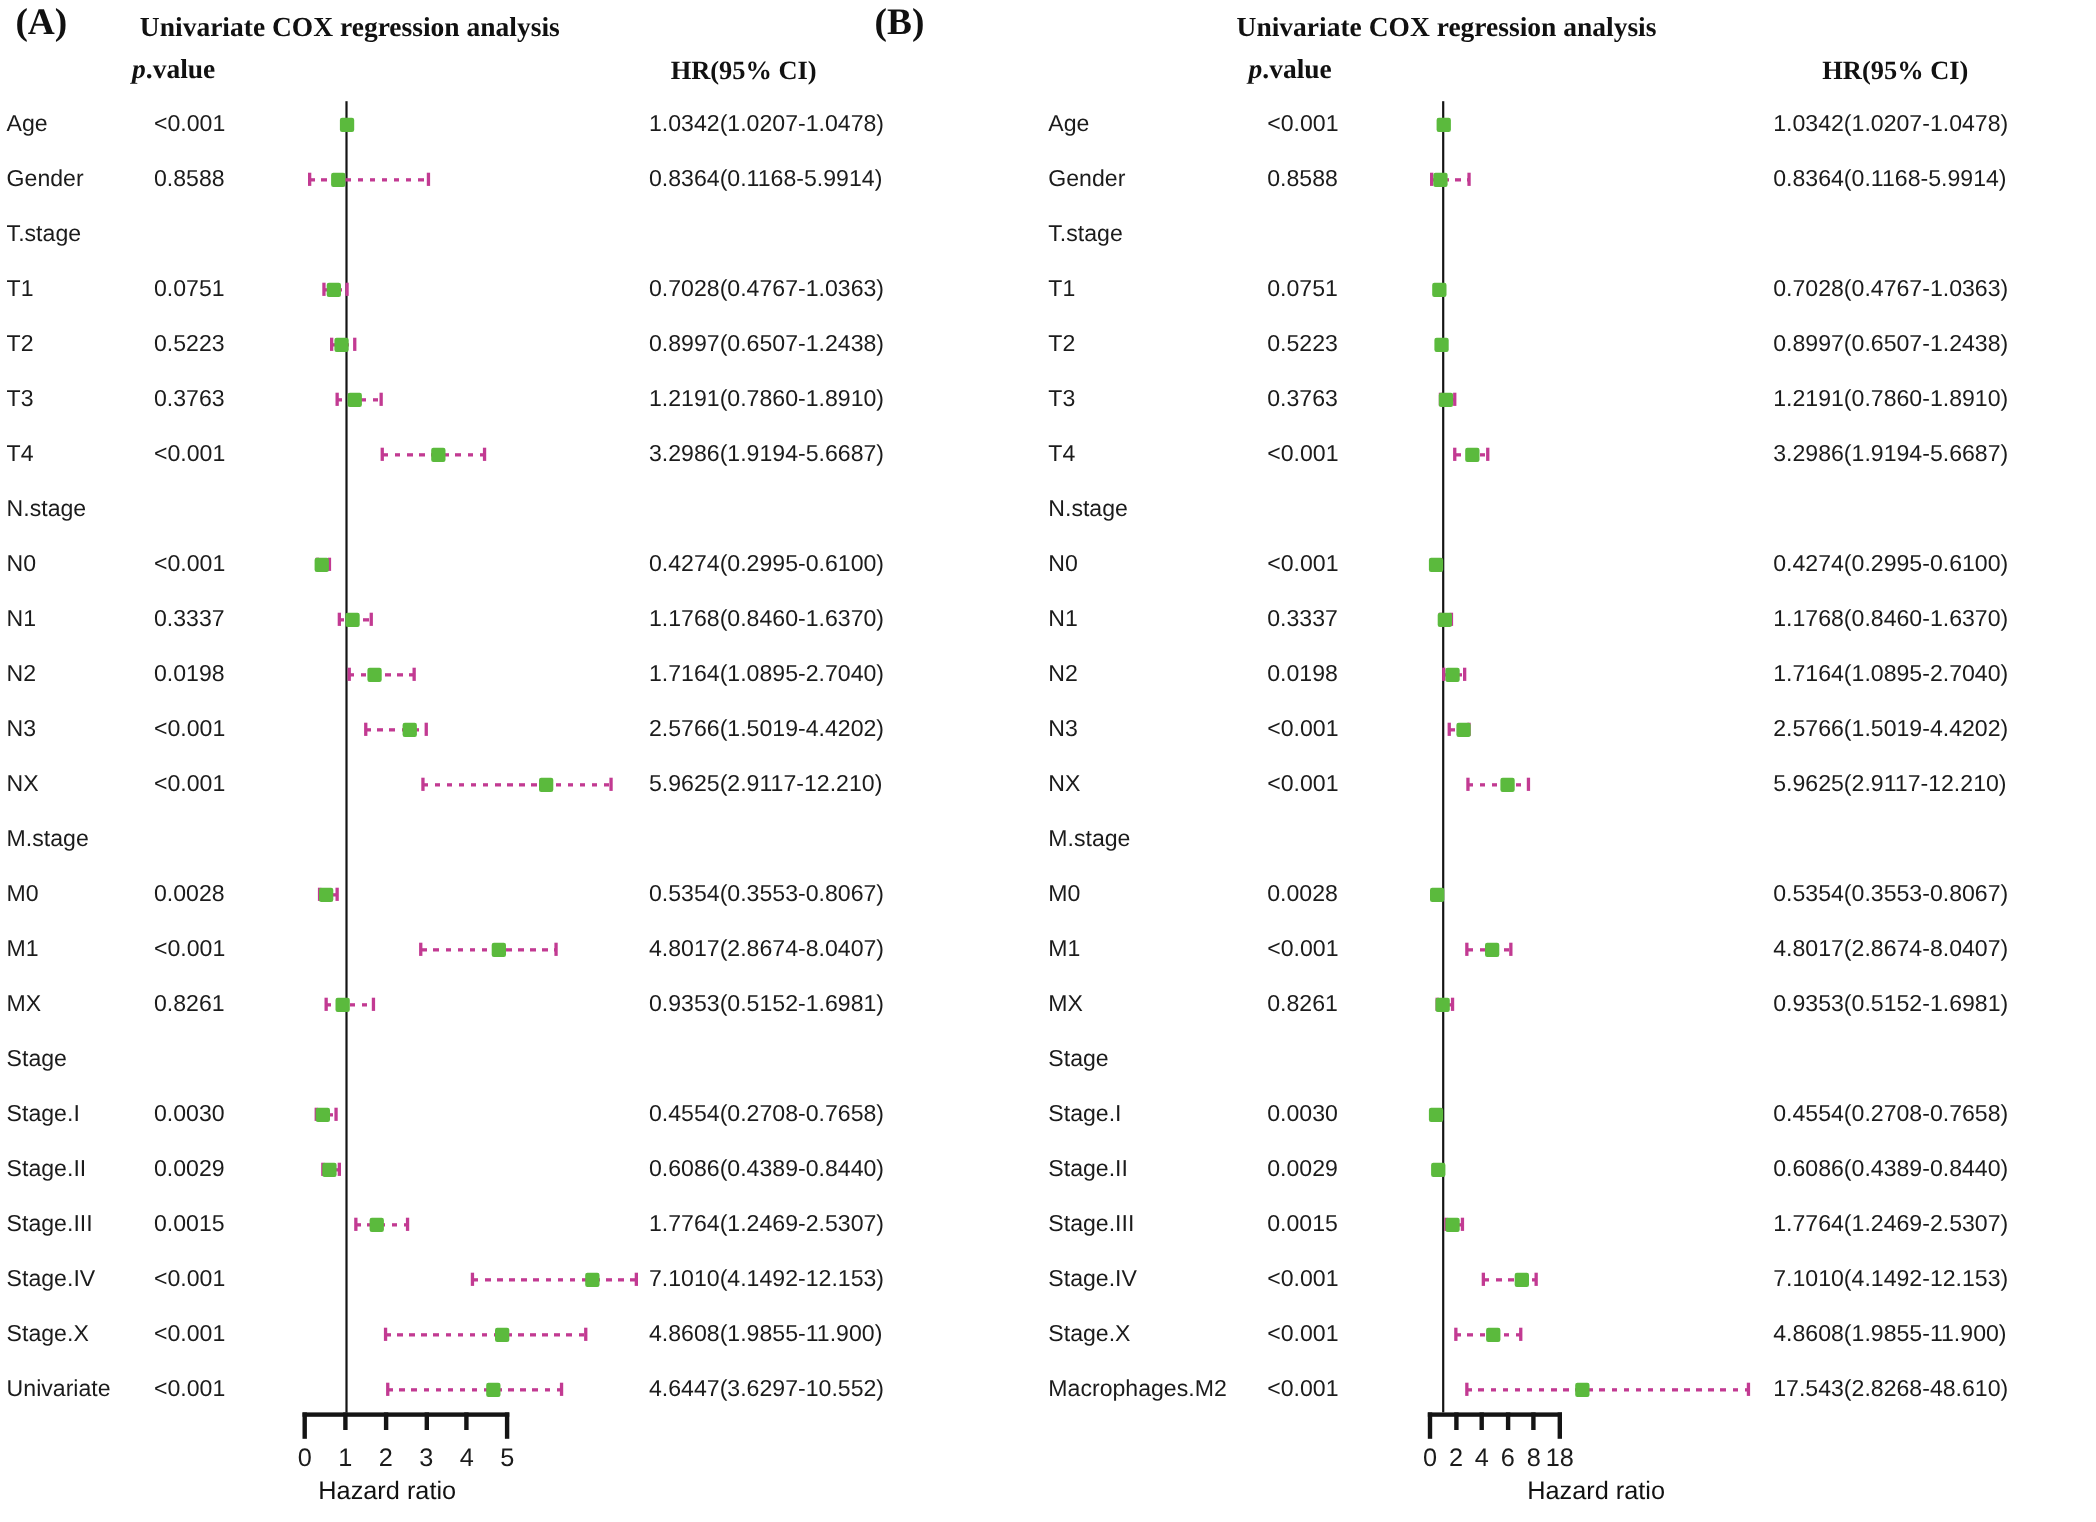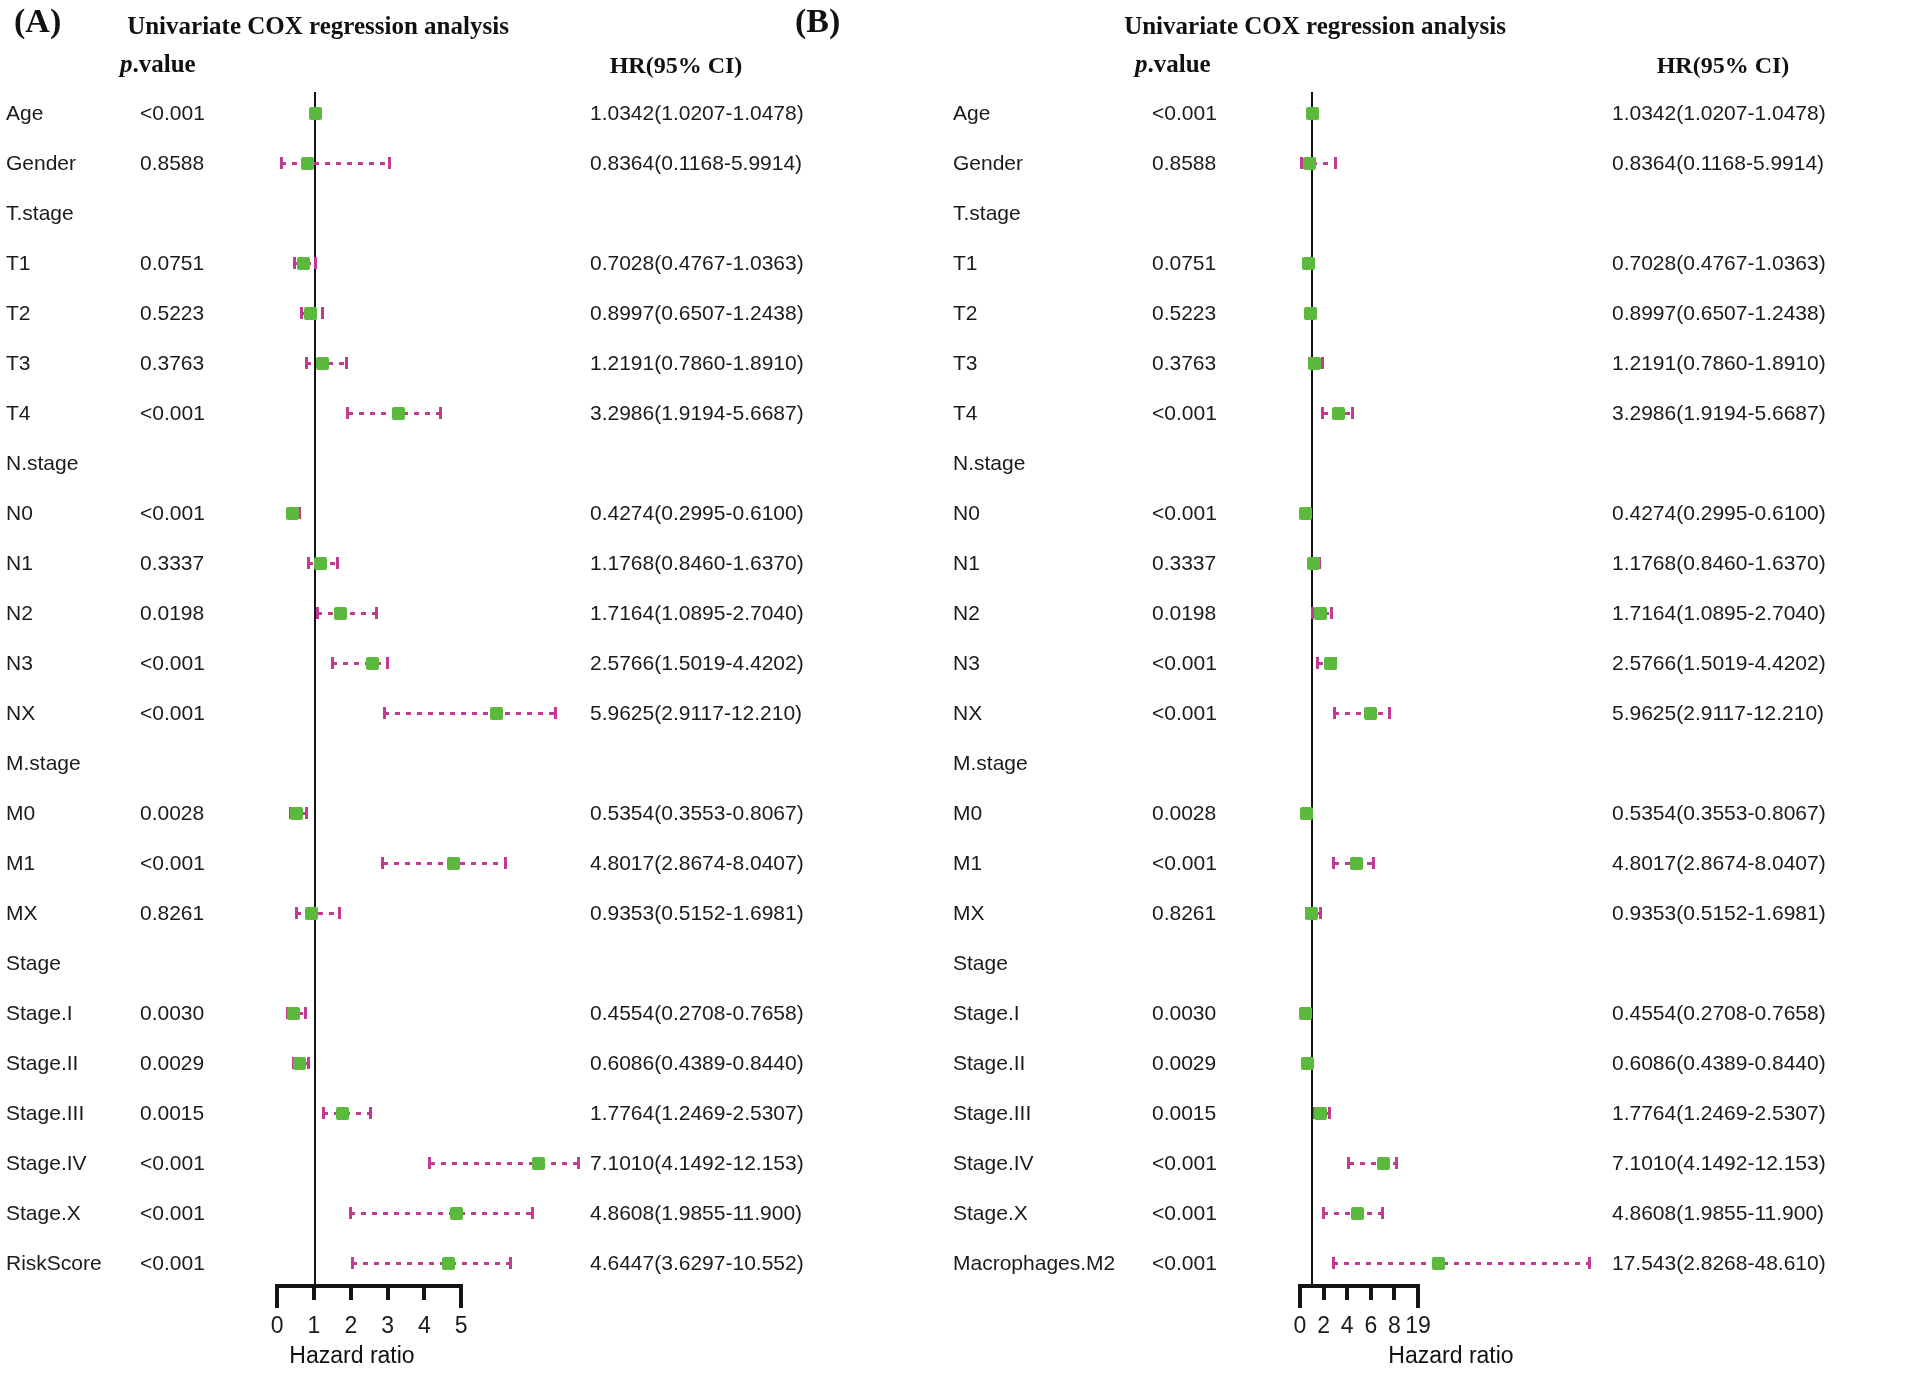--- a/index.html
+++ b/index.html
@@ -174,21 +174,21 @@
     <div class="cap" style="left: 428.391px; top: 1157px; background: rgb(194, 58, 146);"></div>
     <div class="cap" style="left: 577.46px; top: 1157px; background: rgb(194, 58, 146);"></div>
     <div class="mk" style="left: 532.017px; top: 1156.5px; background: rgb(91, 186, 61);"></div>
     <div class="rowtxt" style="left: 6px; top: 1199px;">Stage.X</div>
     <div class="rowtxt" style="left: 140px; top: 1199px;">&lt;0.001</div>
     <div class="rowtxt" style="left: 590px; top: 1199px;">4.8608(1.9855-11.900)</div>
     <div class="whisk" style="left: 350.266px; top: 1211.5px; width: 182.694px; background: repeating-linear-gradient(90deg, rgb(194, 58, 146) 0px, rgb(194, 58, 146) 5px, transparent 5px, transparent 11px);"></div>
     <div class="cap" style="left: 348.766px; top: 1207px; background: rgb(194, 58, 146);"></div>
     <div class="cap" style="left: 531.46px; top: 1207px; background: rgb(194, 58, 146);"></div>
     <div class="mk" style="left: 449.577px; top: 1206.5px; background: rgb(91, 186, 61);"></div>
-    <div class="rowtxt" style="left: 6px; top: 1249px;">RiskScore</div>
+    <div class="rowtxt" style="left: 6px; top: 1249px;">Univariate</div>
     <div class="rowtxt" style="left: 140px; top: 1249px;">&lt;0.001</div>
     <div class="rowtxt" style="left: 590px; top: 1249px;">4.6447(3.6297-10.552)</div>
     <div class="whisk" style="left: 352.434px; top: 1261.5px; width: 158.446px; background: repeating-linear-gradient(90deg, rgb(194, 58, 146) 0px, rgb(194, 58, 146) 5px, transparent 5px, transparent 11px);"></div>
     <div class="cap" style="left: 350.934px; top: 1257px; background: rgb(194, 58, 146);"></div>
     <div class="cap" style="left: 509.38px; top: 1257px; background: rgb(194, 58, 146);"></div>
     <div class="mk" style="left: 441.625px; top: 1256.5px; background: rgb(91, 186, 61);"></div>
     <div class="axbar" style="left: 275.2px; top: 1284px; width: 188px; background: rgb(20, 20, 20);"></div>
     <div class="axstub" style="left: 275.2px; top: 1284px; height: 24px; background: rgb(20, 20, 20);"></div>
     <div class="ticklab" style="left: 260.2px; top: 1312px;">0</div>
     <div class="axstub" style="left: 312px; top: 1284px; height: 16px; background: rgb(20, 20, 20);"></div>
@@ -330,14 +330,14 @@
     <div class="ticklab" style="left: 1283px; top: 1312px;">0</div>
     <div class="axstub" style="left: 1321.6px; top: 1284px; height: 16px; background: rgb(20, 20, 20);"></div>
     <div class="ticklab" style="left: 1306.6px; top: 1312px;">2</div>
     <div class="axstub" style="left: 1345.2px; top: 1284px; height: 16px; background: rgb(20, 20, 20);"></div>
     <div class="ticklab" style="left: 1330.2px; top: 1312px;">4</div>
     <div class="axstub" style="left: 1368.8px; top: 1284px; height: 16px; background: rgb(20, 20, 20);"></div>
     <div class="ticklab" style="left: 1353.8px; top: 1312px;">6</div>
     <div class="axstub" style="left: 1392.4px; top: 1284px; height: 16px; background: rgb(20, 20, 20);"></div>
     <div class="ticklab" style="left: 1377.4px; top: 1312px;">8</div>
     <div class="axstub" style="left: 1416px; top: 1284px; height: 24px; background: rgb(20, 20, 20);"></div>
-    <div class="ticklab" style="left: 1401px; top: 1312px;">19</div>
+    <div class="ticklab" style="left: 1401px; top: 1312px;">18</div>
   </div>
 
 </body></html>

